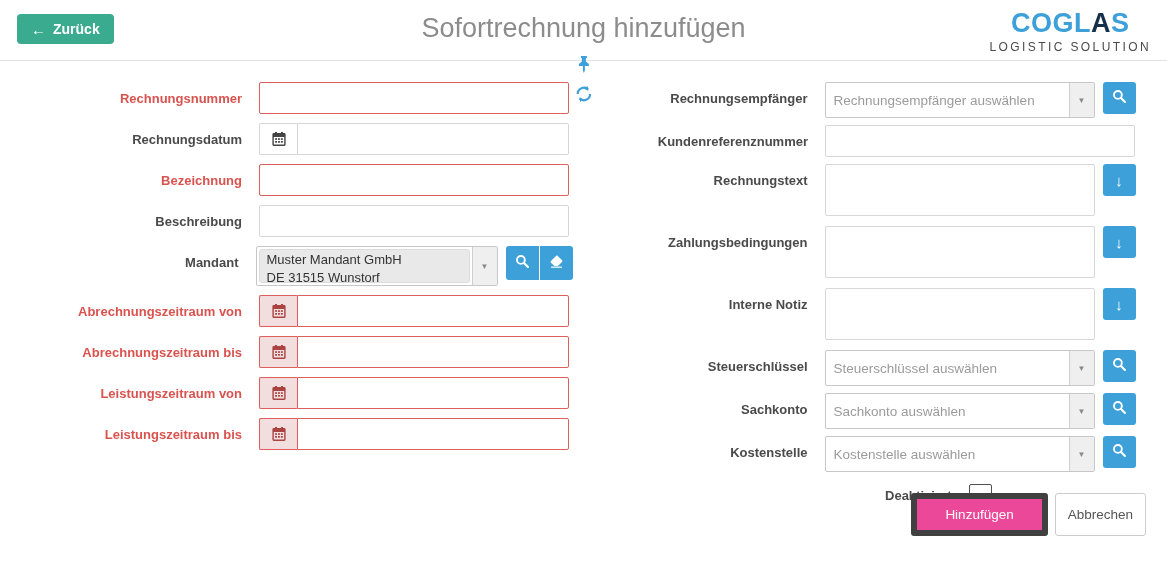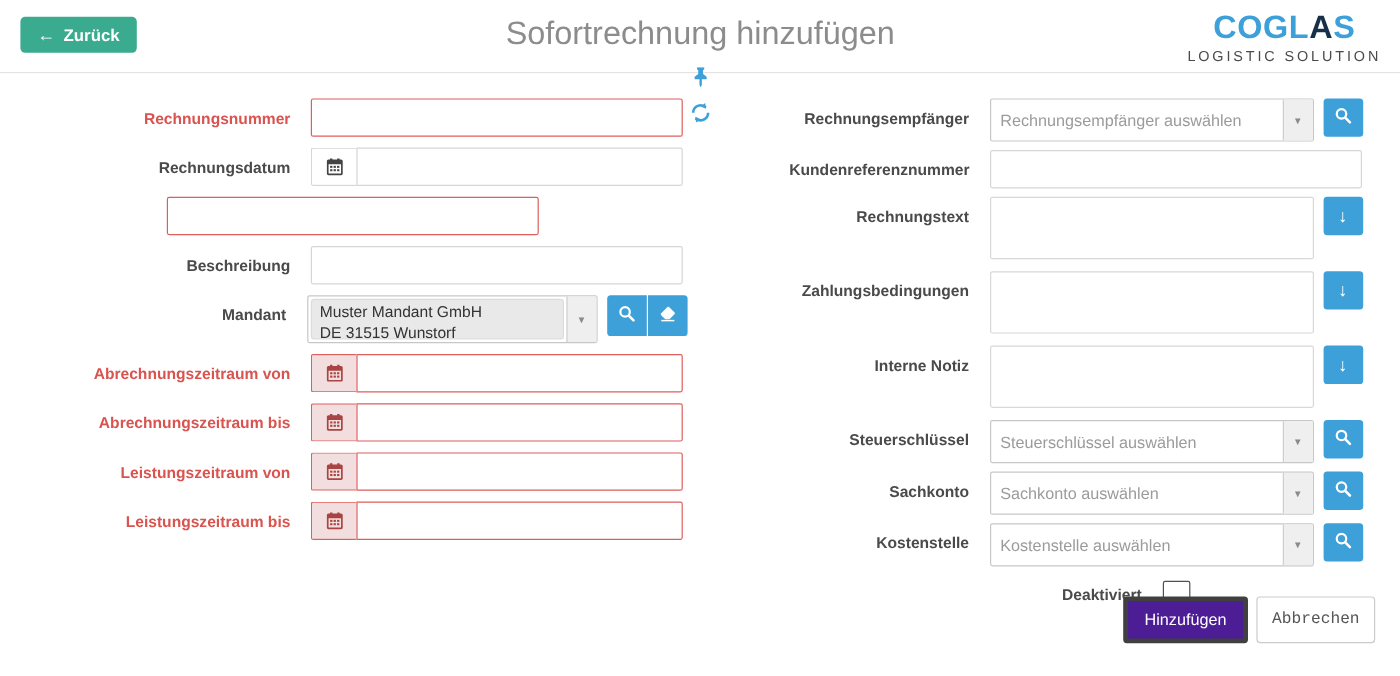--- a/index.html
+++ b/index.html
@@ -92,26 +92,26 @@
   }
 
   input.checkbox {
     appearance:none; -webkit-appearance:none; width:23px; height:23px; margin-top:5px;
     border:1px solid #4f4f4f; border-radius:2px; background:#fff; cursor:pointer;
   }
 
   
   .footer { position:absolute; right:21px; bottom:27px; display:flex; gap:7px; }
   .btn-submit {
-    background:#4c1d95; color:#fff; border:4px solid #404040; border-radius:3px;
-    font-family:inherit; font-size:13.5px; padding:8px 14px; cursor:pointer;
+    background:#ec4899; color:#fff; border:6px solid #404040; border-radius:3px;
+    font-family:inherit; font-size:13.5px; padding:8px 28px; cursor:pointer;
   }
   .btn-cancel {
     background:#fff; color:#555; border:1px solid #ccc; border-radius:3px;
-    font-family:Liberation Mono, monospace; font-size:13.5px; padding:8px 12px; cursor:pointer;
+    font-family:Liberation Sans, sans-serif; font-size:13.5px; padding:8px 12px; cursor:pointer;
   }
 </style>
 </head>
 <body>
 
 <div class="page">
 
   <div class="topbar">
     <button class="btn-back">
       <span class="arrow">←</span>
@@ -168,20 +168,21 @@
                   <rect x="7" y="10" width="1.9" height="1.7"></rect>
                   <rect x="9.9" y="10" width="1.9" height="1.7"></rect>
   </svg>
 </span>
             <input value="" style="">
           </div>
         </div>
       </div>
 
       <div class="row">
+        <div class="lbl req">Bezeichnung</div>
         <div class="ctrl">
             <input class="txt req" value="" style="">
           </div>
       </div>
 
       <div class="row">
         <div class="lbl">Beschreibung</div>
         <div class="ctrl">
             <input class="txt" value="" style="">
           </div>

